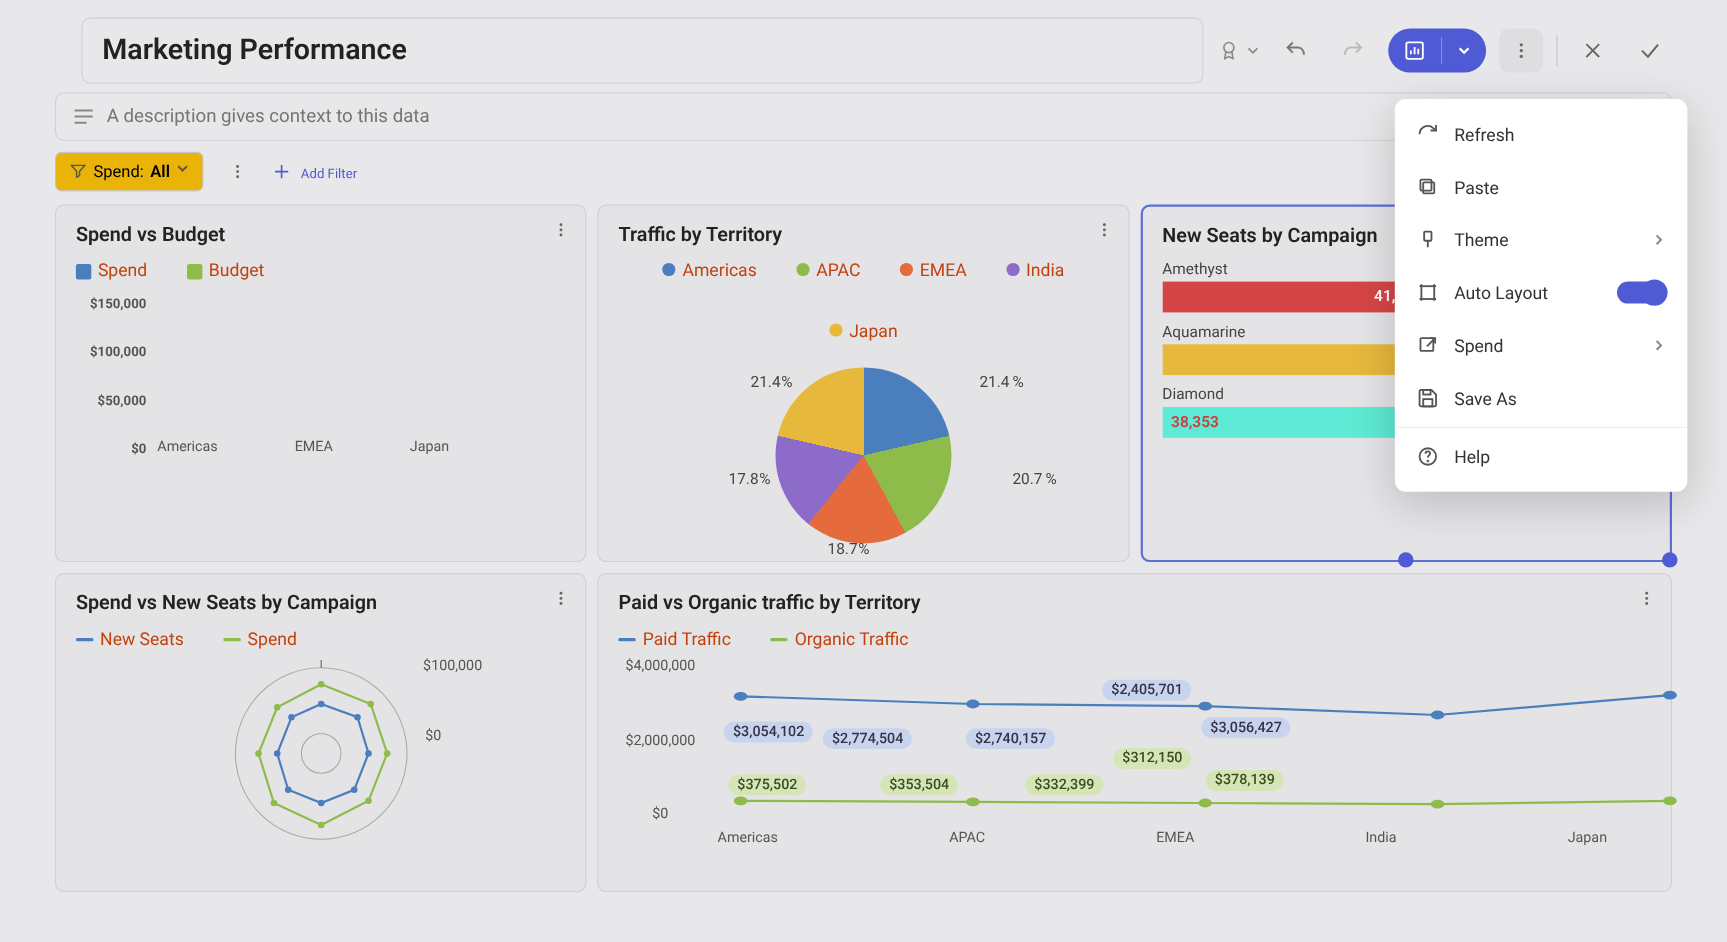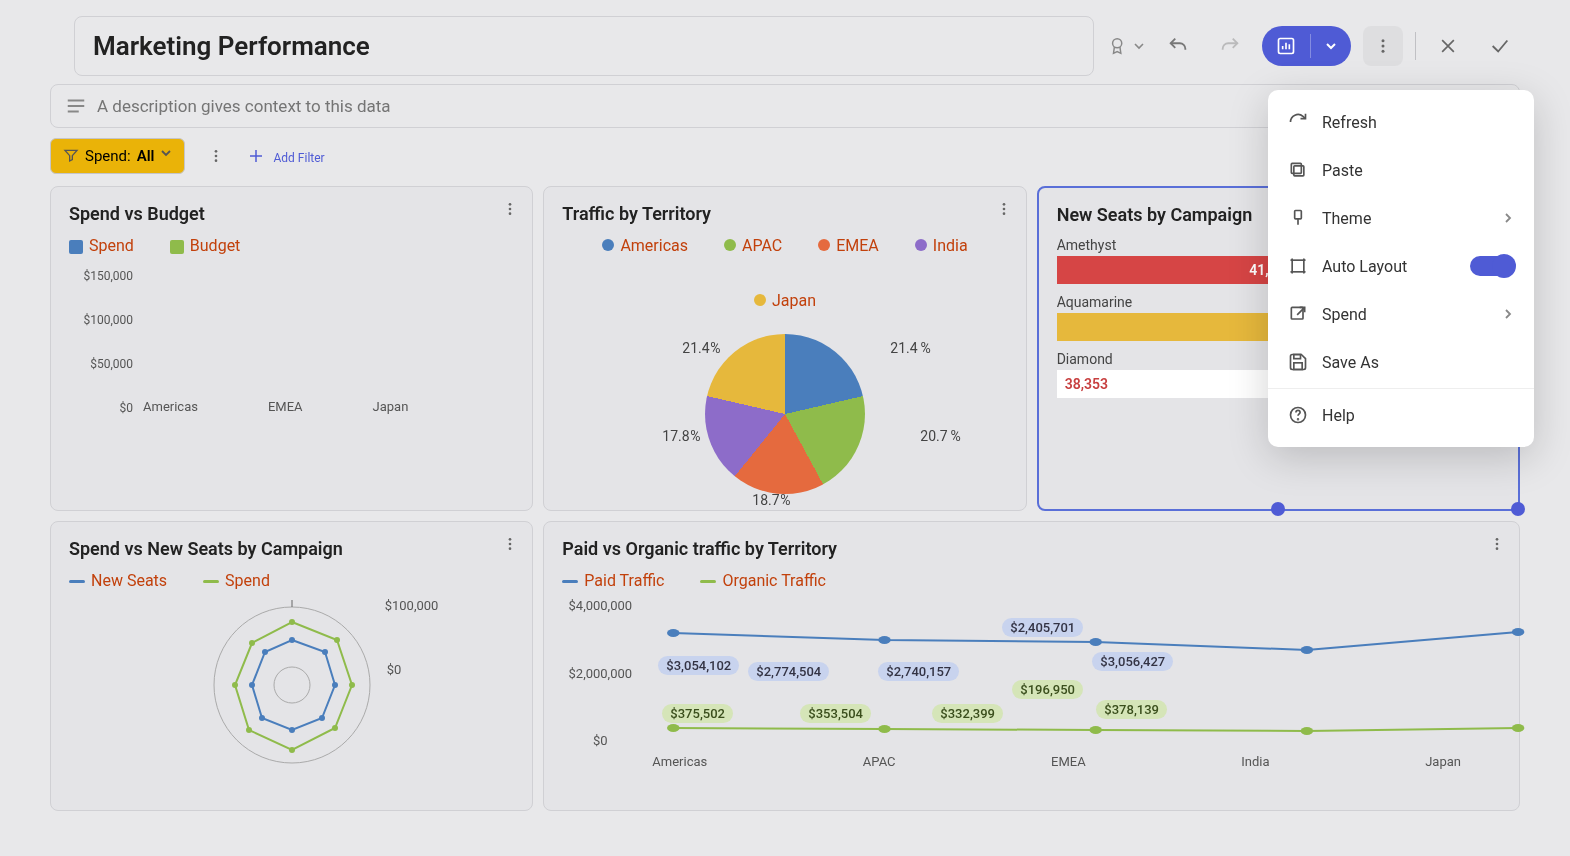--- a/index.html
+++ b/index.html
@@ -38,21 +38,21 @@
 .chart-area { position: relative; }
 
 .selected-card { border: 2px solid #5a6fd8; }
 .sel-handle { position: absolute; width: 14px; height: 14px; background: #4f5bd5; border-radius: 50%; }
 
 .bar-chart { display:flex; align-items:flex-end; gap: 6px; height: 150px; position: relative; }
 .bar-group { display:flex; gap:4px; align-items:flex-end; width: 60px; }
 .bar { width: 22px; border-radius: 2px 2px 0 0; }
 .axis-labels { display:flex; font-size:13px; color:#555; margin-top:6px; }
 .y-ticks { position:absolute; left:0; top:0; bottom:24px; display:flex; flex-direction:column; justify-content:space-between; font-size:12px; color:#555; text-align:right; width:64px; }
-.y-ticks span { transform: translateY(6px); }
+.y-ticks span { transform: translateY(6px); font-weight: bold; }
 
 .pie { width: 160px; height: 160px; border-radius:50%; margin: 24px auto 0; position:relative; }
 .pie-label { position:absolute; font-size:14px; color:#444; white-space:nowrap; }
 
 .hbar-row { margin-bottom: 10px; }
 .hbar-label { font-size: 14px; color: #444; margin-bottom: 3px; }
 .hbar { height: 28px; display:flex; align-items:center; padding:0 8px; color:white; font-weight:600; font-size:14px; }
 .total-row { text-align:right; font-weight:600; color:#c84040; font-size:15px; padding-right:6px; }
 
 .radar { width: 170px; height: 170px; margin: 10px auto; position: relative; }
@@ -258,21 +258,21 @@
           <div class="hbar" style="width:55%;background:#d64545">
               <span style="margin-left:auto">41,605</span>
             </div>
         </div>
         <div class="hbar-row">
           <div class="hbar-label">Aquamarine</div>
           <div class="hbar" style="width:100%;background:#e6b83c"></div>
         </div>
         <div class="hbar-row">
           <div class="hbar-label">Diamond</div>
-          <div class="hbar" style="width:50%;background:#ffffff;color:#c84040">
+          <div class="hbar" style="width:50%;background:#5eead4;color:#c84040">
               <span>38,353</span>
             </div>
         </div>
         <div class="total-row">44,672</div>
       </div>
       <div class="sel-handle" style="bottom:-7px;left:50%;margin-left:-7px"></div>
       <div class="sel-handle" style="bottom:-7px;right:-7px"></div>
     </div>
 
     <div class="card" style="grid-column:1 / span 1">
@@ -359,21 +359,21 @@
             </g>
         </svg>
         <span class="pill" style="top:58px;left:96px">$3,054,102</span>
         <span class="pill" style="top:64px;left:186px">$2,774,504</span>
         <span class="pill" style="top:64px;left:316px">$2,740,157</span>
         <span class="pill" style="top:20px;left:440px">$2,405,701</span>
         <span class="pill" style="top:54px;left:530px">$3,056,427</span>
         <span class="pill green" style="top:106px;left:100px">$375,502</span>
         <span class="pill green" style="top:106px;left:238px">$353,504</span>
         <span class="pill green" style="top:106px;left:370px">$332,399</span>
-        <span class="pill green" style="top:82px;left:450px">$196,950</span>
+        <span class="pill green" style="top:82px;left:450px">$312,150</span>
         <span class="pill green" style="top:102px;left:534px">$378,139</span>
       </div>
       <div class="x-ticks" style="padding-left:90px">
         <span>Americas</span>
         <span>APAC</span>
         <span>EMEA</span>
         <span>India</span>
         <span>Japan</span>
       </div>
     </div>

